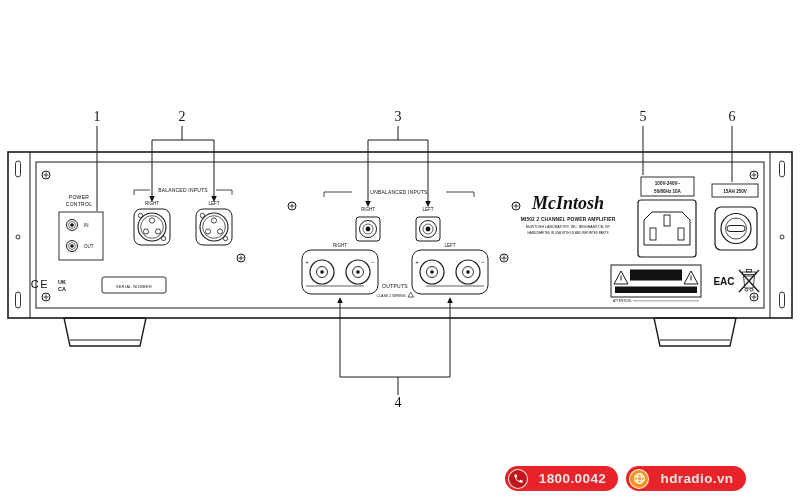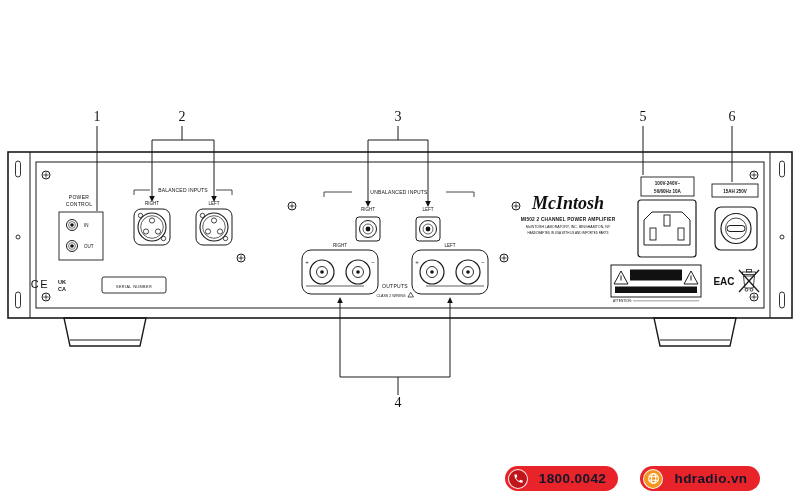--- a/index.html
+++ b/index.html
@@ -5,21 +5,21 @@
   html,body{margin:0;padding:0}
   body{width:800px;height:500px;background:#fff;position:relative;overflow:hidden;
        font-family:"Liberation Sans","DejaVu Sans",sans-serif}
   #stage{position:absolute;left:0;top:0;width:800px;height:500px}
   svg text{fill:#111;stroke:none;font-family:"Liberation Sans","DejaVu Sans",sans-serif}
   svg .serif{font-family:"Liberation Serif","DejaVu Serif",serif}
   svg .script{font-family:"Liberation Serif","DejaVu Serif",serif;font-style:italic;font-weight:bold}
   svg .ln{stroke:#1b1b1b;fill:none}
   svg .fl{fill:#111;stroke:none}
   .pill{position:absolute;height:25px;border-radius:13px;display:flex;align-items:center;
-        justify-content:center;color:#0f172a;font-weight:bold;font-size:13.5px;letter-spacing:.4px;
+        justify-content:center;color:#e5e5e5;font-weight:bold;font-size:13.5px;letter-spacing:.4px;
         padding-left:22px;box-sizing:border-box}
   .pill .ico{position:absolute;left:3px;top:2.5px;width:20px;height:20px;border-radius:50%;
         display:flex;align-items:center;justify-content:center;border:1px solid rgba(255,255,255,.9);
         box-sizing:border-box}
 </style>
 </head>
 <body>
 
 <div id="stage">
 
@@ -286,21 +286,21 @@
 
 <div class="pill" style="left:505px;top:466px;width:113px;background:#e8232a">
   <span class="ico" style="background:#c0151b">
     <svg width="11" height="11" viewBox="0 0 24 24">
           <path fill="#fff" d="M6.6 10.8c1.4 2.8 3.8 5.1 6.6 6.6l2.2-2.2c.3-.3.7-.4 1-.2 1.1.4 2.3.6 3.6.6.6 0 1 .4 1 1V20c0 .6-.4 1-1 1C10.6 21 3 13.4 3 4c0-.6.4-1 1-1h3.5c.6 0 1 .4 1 1 0 1.2.2 2.4.6 3.6.1.3 0 .7-.2 1l-2.3 2.2z"></path>
         </svg>
   </span>
   <span>1800.0042</span>
 </div>
 
-<div class="pill" style="left:640px;top:466px;width:120px;background:#e8232a">
+<div class="pill" style="left:626px;top:466px;width:120px;background:#e8232a">
   <span class="ico" style="background:#f7941d">
     <svg width="13" height="13" viewBox="0 0 20 20">
           <g stroke="#fff" fill="none" stroke-width="1.6">
             <circle cx="10" cy="10" r="7.5"></circle>
             <ellipse cx="10" cy="10" rx="3.4" ry="7.5"></ellipse>
             <path d="M3 7.2h14M3 12.8h14"></path>
           </g>
         </svg>
   </span>
   <span>hdradio.vn</span>

